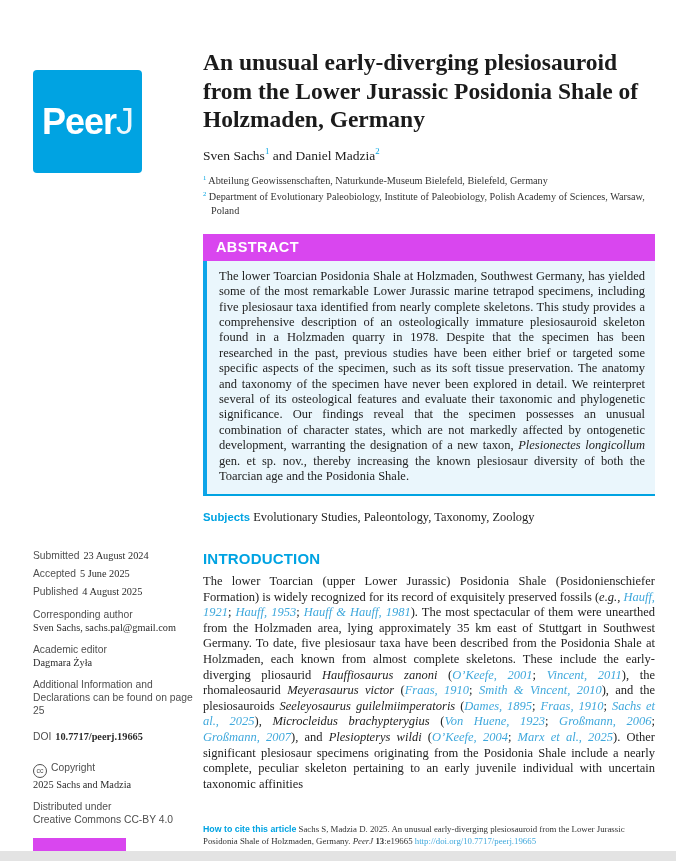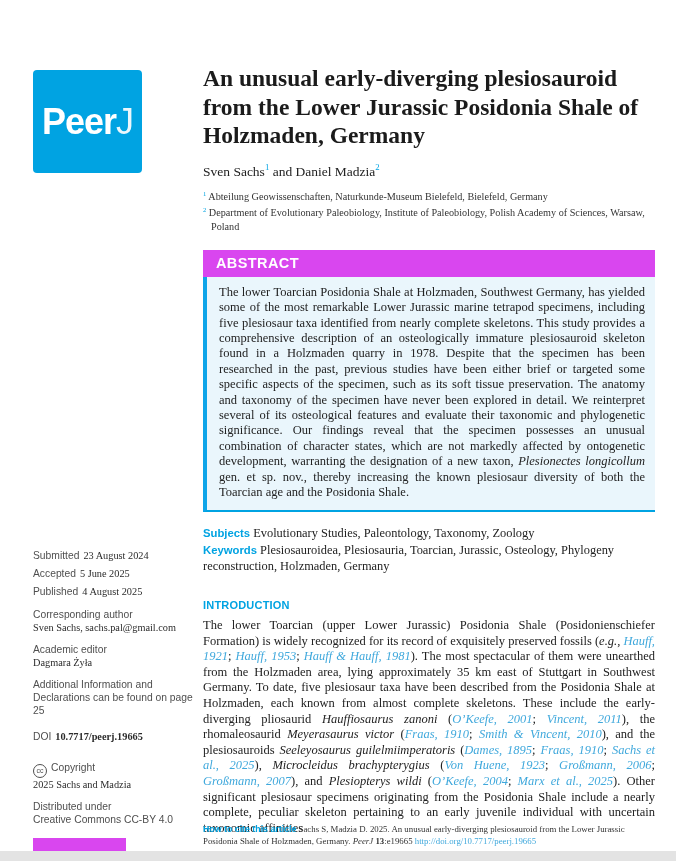--- a/index.html
+++ b/index.html
@@ -7,37 +7,37 @@
         font-family:"Liberation Serif",serif;color:#2a2a2a;}
 
   
   .logo{position:absolute;left:33px;top:70px;width:109px;height:103px;background:#00A3E2;
         border-radius:4px;display:flex;align-items:center;justify-content:center;}
   .logo-text{font-family:"Liberation Sans",sans-serif;color:#fff;font-size:36px;letter-spacing:-1px;}
   .logo-text .bold{font-weight:700;}
   .logo-text .light{font-weight:400;opacity:.92;}
 
   
-  .main{position:absolute;left:203px;top:64px;width:452px;}
+  .main{position:absolute;left:203px;top:48px;width:452px;}
   .title{font-size:23.5px;line-height:28.5px;font-weight:700;color:#1b1b1b;margin:0 0 12px 0;}
   .authors{font-size:13.5px;color:#222;margin:0 0 8px 0;}
   sup.supc{color:#00A3E2;font-size:0.65em;}
   .affil{font-size:10.2px;line-height:13px;color:#333;padding-left:8px;text-indent:-8px;}
 
   .abs-bar{margin-top:17px;height:27px;background:#d946ef;color:#fff;display:flex;align-items:center;
            padding-left:13px;font-family:"Liberation Sans",sans-serif;font-weight:700;
            font-size:14.5px;letter-spacing:.4px;}
   .abs-box{background:#EAF6FC;border-left:4px solid #0ea5e9;border-bottom:2px solid #00A3E2;
            padding:8px 10px 10px 12px;font-size:12.5px;line-height:15.4px;text-align:justify;color:#222;}
 
   .meta{margin-top:13px;font-size:12.4px;line-height:16.5px;color:#222;}
   .meta-label{font-family:Liberation Sans, sans-serif;font-weight:700;color:#00A3E2;font-size:11.3px;}
 
   .intro-h{margin-top:24px;font-family:"Liberation Sans",sans-serif;font-weight:700;color:#00A3E2;
-           font-size:11px;letter-spacing:.2px;}
+           font-size:15px;letter-spacing:.2px;}
   .para{margin-top:7px;font-size:12.5px;line-height:15.6px;text-align:justify;color:#222;}
 
   .i,.ai{font-style:italic;}
   .a,.ai{color:#3FA8DC;}
   .b{font-weight:700;}
 
   
   .sidebar{position:absolute;left:33px;top:545px;width:162px;}
   .sb-group{margin-bottom:9px;}
   .sb-label{font-family:"Liberation Sans",sans-serif;color:#4F4F4F;font-size:10.3px;line-height:13px;}
@@ -71,21 +71,20 @@
     <div class="affil"><sup class="supc">1</sup><span> Abteilung Geowissenschaften, Naturkunde-Museum Bielefeld, Bielefeld, Germany</span></div>
     <div class="affil"><sup class="supc">2</sup><span> Department of Evolutionary Paleobiology, Institute of Paleobiology, Polish Academy of Sciences, Warsaw, Poland</span></div>
 
     <div class="abs-bar">
         <span>ABSTRACT</span>
       </div>
     <div class="abs-box"><span>The lower Toarcian Posidonia Shale at Holzmaden, Southwest Germany, has yielded some of the most remarkable Lower Jurassic marine tetrapod specimens, including five plesiosaur taxa identified from nearly complete skeletons. This study provides a comprehensive description of an osteologically immature plesiosauroid skeleton found in a Holzmaden quarry in 1978. Despite that the specimen has been researched in the past, previous studies have been either brief or targeted some specific aspects of the specimen, such as its soft tissue preservation. The anatomy and taxonomy of the specimen have never been explored in detail. We reinterpret several of its osteological features and evaluate their taxonomic and phylogenetic significance. Our findings reveal that the specimen possesses an unusual combination of character states, which are not markedly affected by ontogenetic development, warranting the designation of a new taxon, </span><span class="i">Plesionectes longicollum</span><span> gen. et sp. nov., thereby increasing the known plesiosaur diversity of both the Toarcian age and the Posidonia Shale.</span></div>
 
     <div class="meta">
       <div><span class="meta-label">Subjects</span> <span>Evolutionary Studies, Paleontology, Taxonomy, Zoology</span></div>
-      <div><span class="meta-label">Keywords</span>&nbsp;<span>Plesiosauroidea, Plesiosauria, Toarcian, Jurassic, Osteology, Phylogeny reconstruction, Holzmaden, Germany</span></div>
     </div>
 
     <div class="intro-h">INTRODUCTION</div>
     <div class="para"><span>The lower Toarcian (upper Lower Jurassic) Posidonia Shale (Posidonienschiefer Formation) is widely recognized for its record of exquisitely preserved fossils (</span><span class="i">e.g.</span><span>, </span><span class="ai">Hauff, 1921</span><span>; </span><span class="ai">Hauff, 1953</span><span>; </span><span class="ai">Hauff &amp; Hauff, 1981</span><span>). The most spectacular of them were unearthed from the Holzmaden area, lying approximately 35 km east of Stuttgart in Southwest Germany. To date, five plesiosaur taxa have been described from the Posidonia Shale at Holzmaden, each known from almost complete skeletons. These include the early-diverging pliosaurid </span><span class="i">Hauffiosaurus zanoni</span><span> (</span><span class="ai">O’Keefe, 2001</span><span>; </span><span class="ai">Vincent, 2011</span><span>), the rhomaleosaurid </span><span class="i">Meyerasaurus victor</span><span> (</span><span class="ai">Fraas, 1910</span><span>; </span><span class="ai">Smith &amp; Vincent, 2010</span><span>), and the plesiosauroids </span><span class="i">Seeleyosaurus guilelmiimperatoris</span><span> (</span><span class="ai">Dames, 1895</span><span>; </span><span class="ai">Fraas, 1910</span><span>; </span><span class="ai">Sachs et al., 2025</span><span>), </span><span class="i">Microcleidus brachypterygius</span><span> (</span><span class="ai">Von Huene, 1923</span><span>; </span><span class="ai">Großmann, 2006</span><span>; </span><span class="ai">Großmann, 2007</span><span>), and </span><span class="i">Plesiopterys wildi</span><span> (</span><span class="ai">O’Keefe, 2004</span><span>; </span><span class="ai">Marx et al., 2025</span><span>). Other significant plesiosaur specimens originating from the Posidonia Shale include a nearly complete, peculiar skeleton pertaining to an early juvenile individual with uncertain taxonomic affinities</span></div>
   </div>
 
   <div class="sidebar">
     <div class="sb-group">
       <div><span class="sb-label">Submitted</span> <span class="sb-value">23 August 2024</span></div>
       <div><span class="sb-label">Accepted</span>&nbsp;<span class="sb-value">5 June 2025</span></div>

